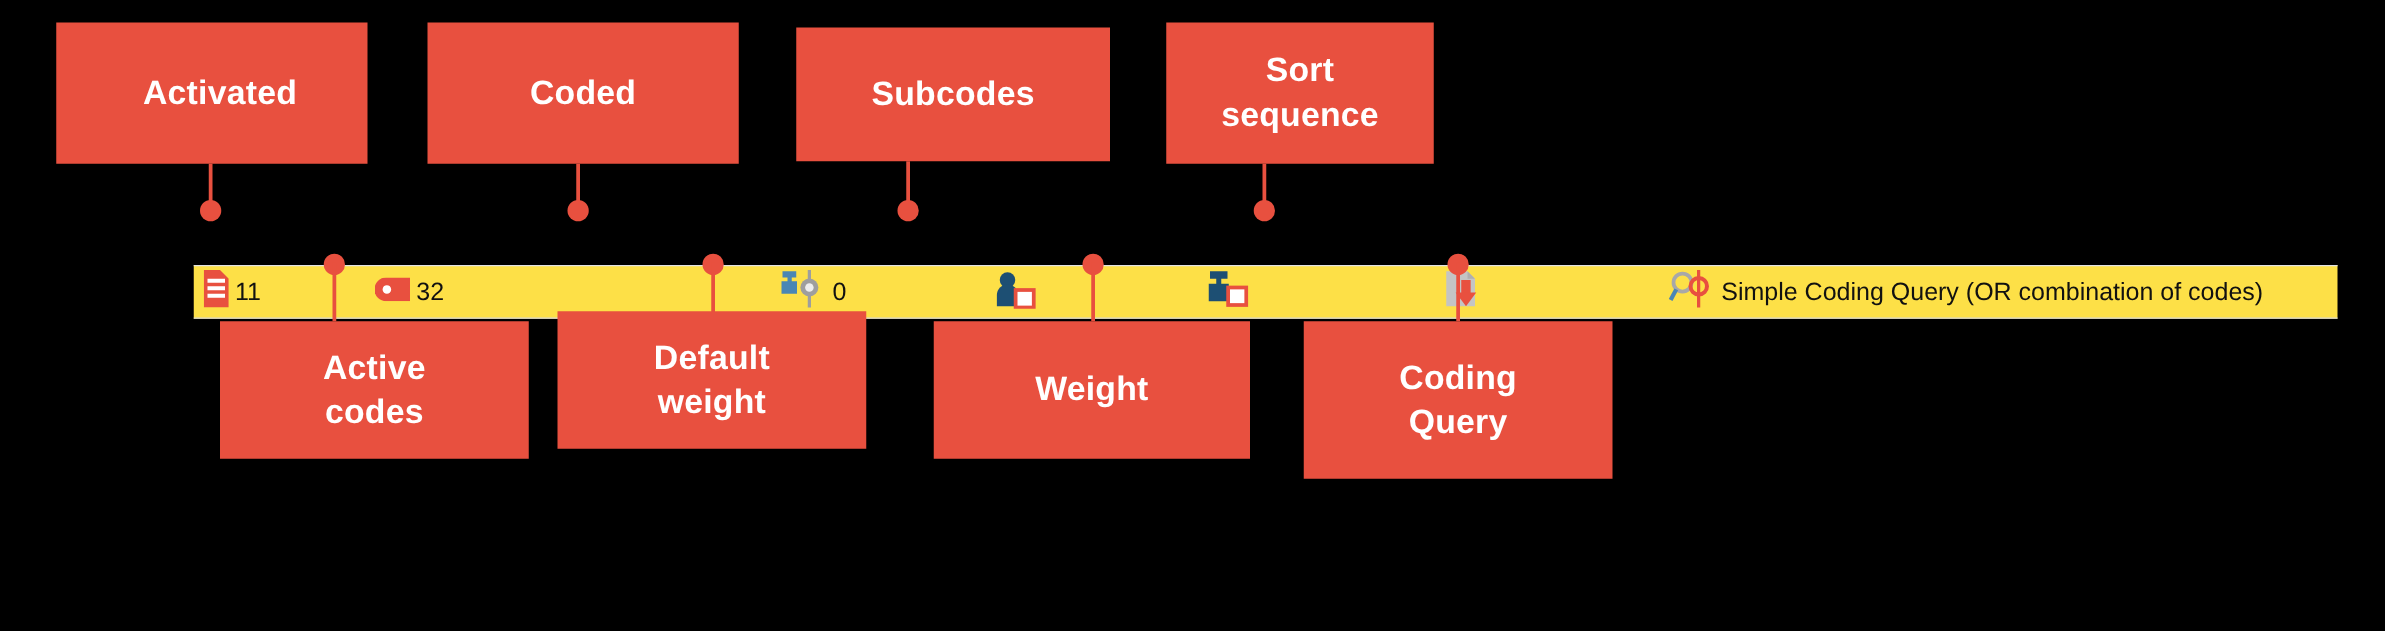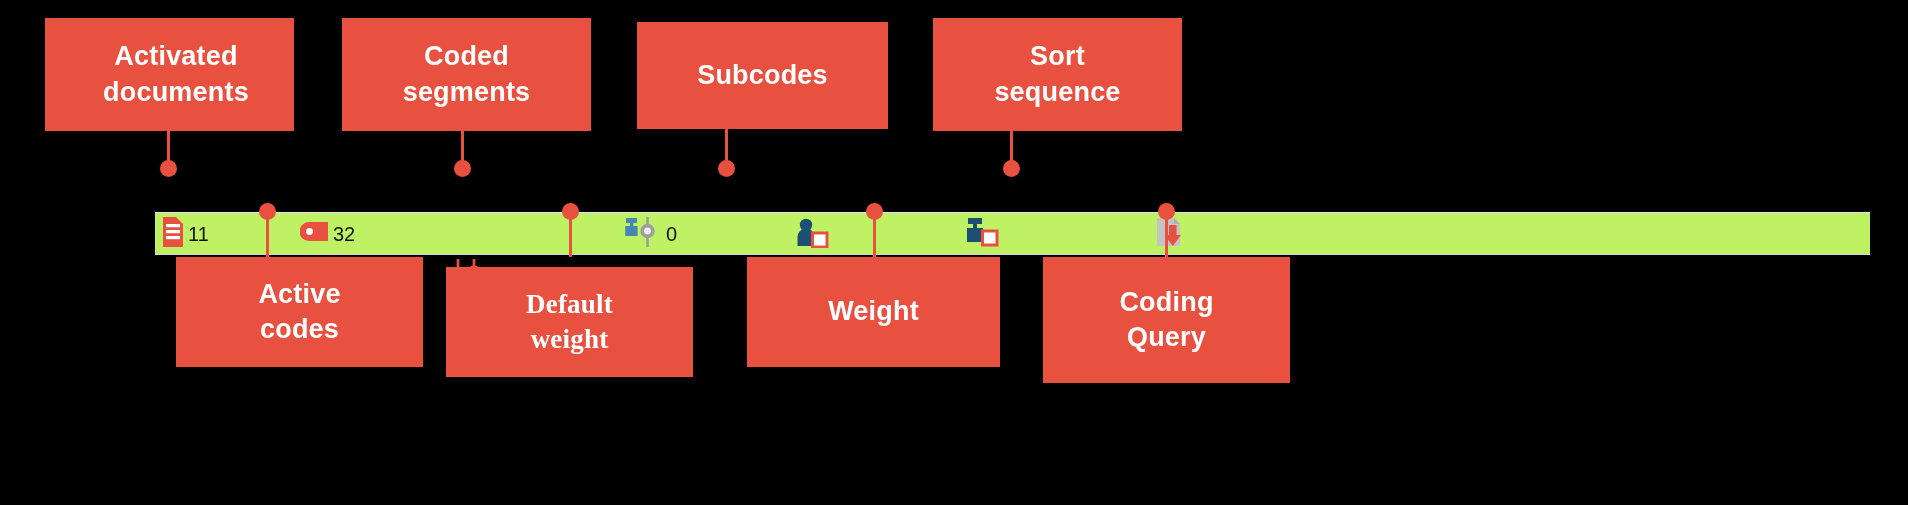--- a/index.html
+++ b/index.html
@@ -22,21 +22,21 @@
   
   .stem{position:absolute;width:3px;background:#E8503F;}
   .dot{
     position:absolute;width:17px;height:17px;border-radius:50%;
     background:#E8503F;margin-left:-8.5px;
   }
 
   
   #toolbar{
     position:absolute;left:155px;top:212px;width:1715px;height:41px;
-    background:#bef264;border-top:1px solid #e2e2e2;border-bottom:1px solid #d8d8d8;
+    background:#fde047;border-top:1px solid #e2e2e2;border-bottom:1px solid #d8d8d8;
   }
   .tb-item{
     position:absolute;top:0;height:41px;display:flex;align-items:center;
   }
   .tb-num{
     font-size:20px;color:#111;font-family:"Liberation Sans",sans-serif;
     margin-left:5px;line-height:1;
   }
   .tb-text{
     font-size:20px;color:#111;font-family:"Liberation Sans",sans-serif;
@@ -44,33 +44,31 @@
   }
   .ico{display:block;}
 </style>
 </head>
 <body>
 
 <div id="stage">
 
   <div class="callout" style="left:45px;top:18px;width:249px;height:113px;padding-left:13px;">
     <span>Activated</span>
-    <span>documents</span>
   </div>
 
   <div class="callout" style="left:342px;top:18px;width:249px;height:113px;">
     <span>Coded</span>
-    <span>segments</span>
   </div>
 
   <div class="callout" style="left:637px;top:22px;width:251px;height:107px;">
     <span>Subcodes</span>
   </div>
 
-  <div class="callout" style="left:933px;top:18px;width:249px;height:113px;">
+  <div class="callout" style="left:933px;top:18px;width:214px;height:113px;">
     <span>Sort</span>
     <span>sequence</span>
   </div>
 
   <div class="stem" style="left:167px;top:131px;height:37px;"></div>
   <div class="dot" style="left:168.5px;top:160px;"></div>
 
   <div class="stem" style="left:461px;top:131px;height:37px;"></div>
   <div class="dot" style="left:462.5px;top:160px;"></div>
 
@@ -160,41 +158,52 @@
         <svg width="32" height="32" viewBox="0 0 32 32">
           <path d="M2 2 H19 L25 8 V30 H2 Z" fill="#C4C4C4"></path>
           <path d="M19 2 L25 8 H19 Z" fill="#AFAFAF"></path>
           <rect x="14" y="9" width="7.5" height="12" fill="#E8503F"></rect>
           <path d="M9.5 19 H26 L17.8 30 Z" fill="#E8503F"></path>
         </svg>
       </span>
       <span class="tb-num"></span>
     </div>
 
+    <div class="tb-item" style="left:1180px;">
+      <span class="ico">
+        <svg width="36" height="32" viewBox="0 0 36 32">
+          <circle cx="11" cy="11" r="7.2" fill="none" stroke="#A8A8A8" stroke-width="3"></circle>
+          <line x1="6" y1="16.5" x2="1.5" y2="25" stroke="#4A86B4" stroke-width="3.4"></line>
+          <rect x="22.6" y="1" width="2.6" height="30" fill="#E8503F"></rect>
+          <circle cx="24" cy="14" r="6.6" fill="none" stroke="#E8503F" stroke-width="3.2"></circle>
+        </svg>
+      </span>
+      <span class="tb-text">Simple Coding Query (OR combination of codes)</span>
+    </div>
 
   </div>
 
   <div class="dot" style="left:267.5px;top:203px;"></div>
   <div class="stem" style="left:266px;top:210px;height:47px;"></div>
 
   <div class="dot" style="left:570.5px;top:203px;"></div>
   <div class="stem" style="left:569px;top:210px;height:47px;"></div>
 
   <div class="dot" style="left:874.5px;top:203px;"></div>
   <div class="stem" style="left:873px;top:210px;height:47px;"></div>
 
   <div class="dot" style="left:1166.5px;top:203px;"></div>
   <div class="stem" style="left:1165px;top:210px;height:47px;"></div>
 
   <div class="callout" style="left:144px;top:257px;width:247px;height:110px;margin-left:32px;">
     <span>Active</span>
     <span>codes</span>
   </div>
 
-  <div class="callout" style="left:446px;top:267px;width:247px;height:110px;font-family:Liberation Serif, serif;">
+  <div class="callout" style="left:446px;top:249px;width:247px;height:110px;">
     <span>Default</span>
     <span>weight</span>
   </div>
 
   <div class="callout" style="left:747px;top:257px;width:253px;height:110px;">
     <span>Weight</span>
   </div>
 
   <div class="callout" style="left:1043px;top:257px;width:247px;height:126px;">
     <span>Coding</span>

